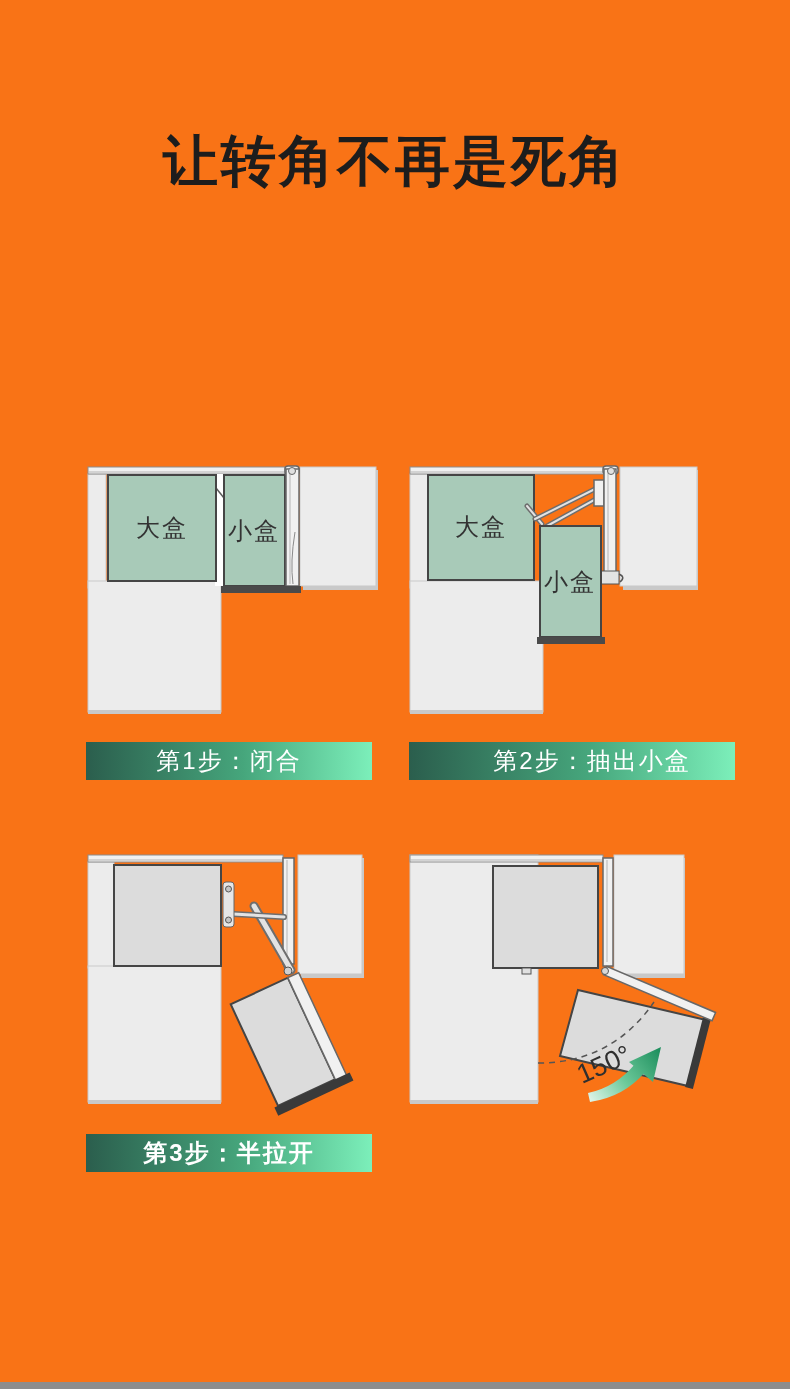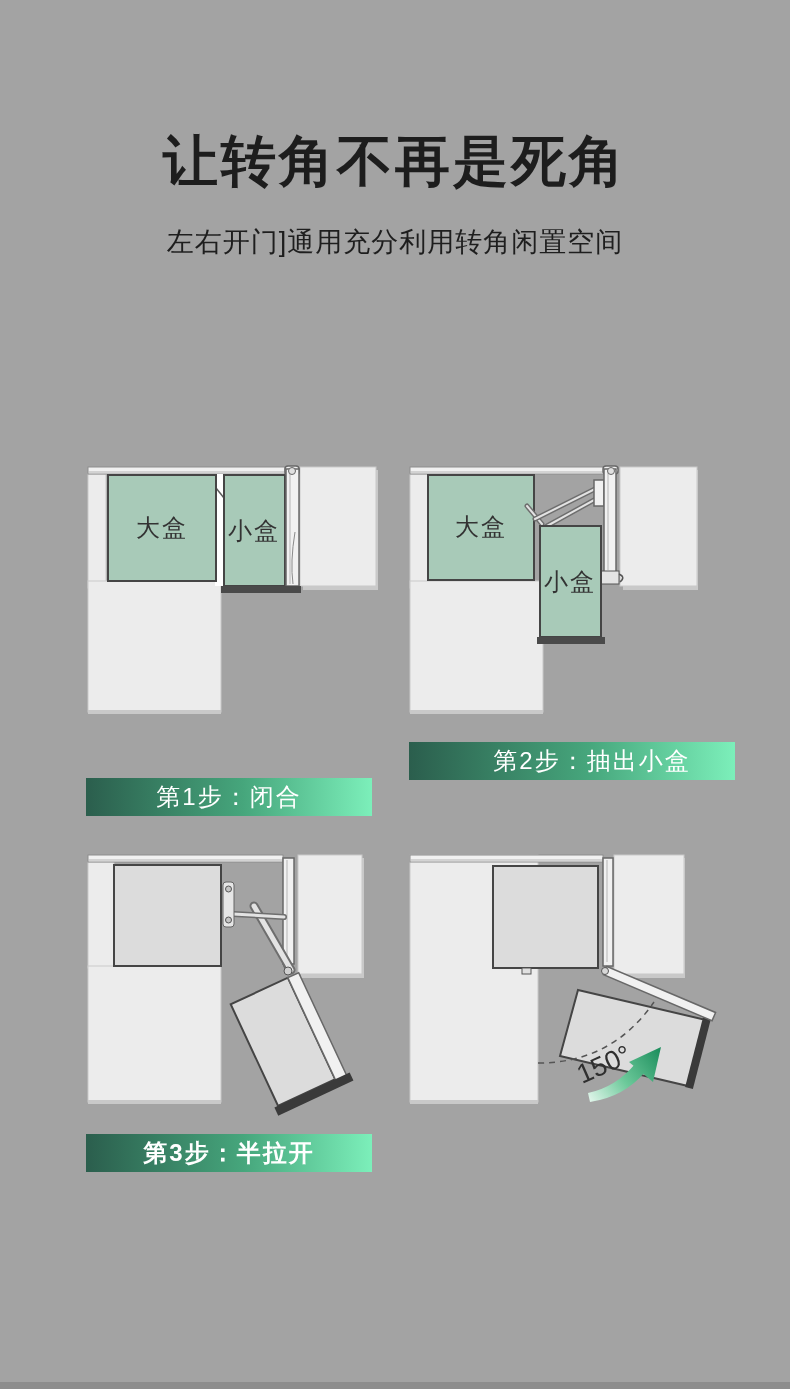--- a/index.html
+++ b/index.html
@@ -1,38 +1,38 @@
 <!DOCTYPE html>
 <html><head>
 <meta charset="utf-8">
 <style>
   html,body{margin:0;padding:0;background:#fff;}
   .stage{
-    position:relative;width:790px;height:1389px;margin:0 auto;background:#a3a3a3;
+    position:relative;width:790px;height:1389px;margin:0 auto;background:#f97316;
     font-family:"Liberation Sans","DejaVu Sans",sans-serif;overflow:hidden;
   }
   .title{
     position:absolute;top:128px;left:0;width:100%;text-align:center;
     font-size:55px;font-weight:800;color:#1d1d1d;letter-spacing:3px;line-height:1.2;
   }
   .subtitle{
     position:absolute;top:224px;left:0;width:100%;text-align:center;
     font-size:27px;font-weight:400;color:#1e1e1e;letter-spacing:1px;
   }
   .panel{position:absolute;}
   .p1{left:86px;top:462px;}
   .p2{left:408px;top:462px;}
   .p3{left:86px;top:850px;}
   .p4{left:404px;top:850px;}
   .step-label{
     position:absolute;width:286px;height:38px;display:flex;align-items:center;justify-content:center;
     color:#ffffff;font-size:24px;letter-spacing:2px;
     background:linear-gradient(90deg,#2b5e4d 0%,#46a67c 55%,#7cefba 100%);
   }
-  .sl1{left:86px;top:778px;}
+  .sl1{left:86px;top:742px;}
   .sl2{left:409px;top:742px;padding-left:40px;}
   .sl3{left:86px;top:1134px;font-weight:bold;}
   .sl4{left:409px;top:1134px;}
   .bottom-bar{position:absolute;left:0;top:1382px;width:790px;height:7px;background:#8d8d8d;}
   
   .cab{fill:#ececec;stroke:#c9c9c9;stroke-width:1;}
   .shadow{fill:#c9c9c9;}
   .rail{fill:#f1f1f1;stroke:#8e8e8e;stroke-width:1;}
   .box{stroke:#454545;stroke-width:2;}
   .door{fill:#f1f1f1;stroke:#686868;stroke-width:1.5;}
@@ -42,21 +42,20 @@
   .armOuter{stroke:#6e6e6e;stroke-linecap:round;fill:none;}
   .armInner{stroke:#e3e3e3;stroke-linecap:round;fill:none;}
   .thinline{stroke:#b5b5b5;stroke-width:1;}
 </style>
 </head>
 <body>
 
 <div class="stage">
 
   <div class="title">让转角不再是死角</div>
-  <div class="subtitle">左右开门]通用充分利用转角闲置空间</div>
 
   <div class="panel p1">
     <svg width="292" height="256" viewBox="0 0 292 256">
       <g>
         <rect class="shadow" x="217" y="8" width="75" height="120"></rect>
         <rect class="cab" x="214" y="5" width="76" height="119"></rect>
       </g>
       <g>
         <rect class="cab" x="2" y="12" width="18" height="114"></rect>
         <rect class="cab" x="2" y="119" width="133" height="131"></rect>

